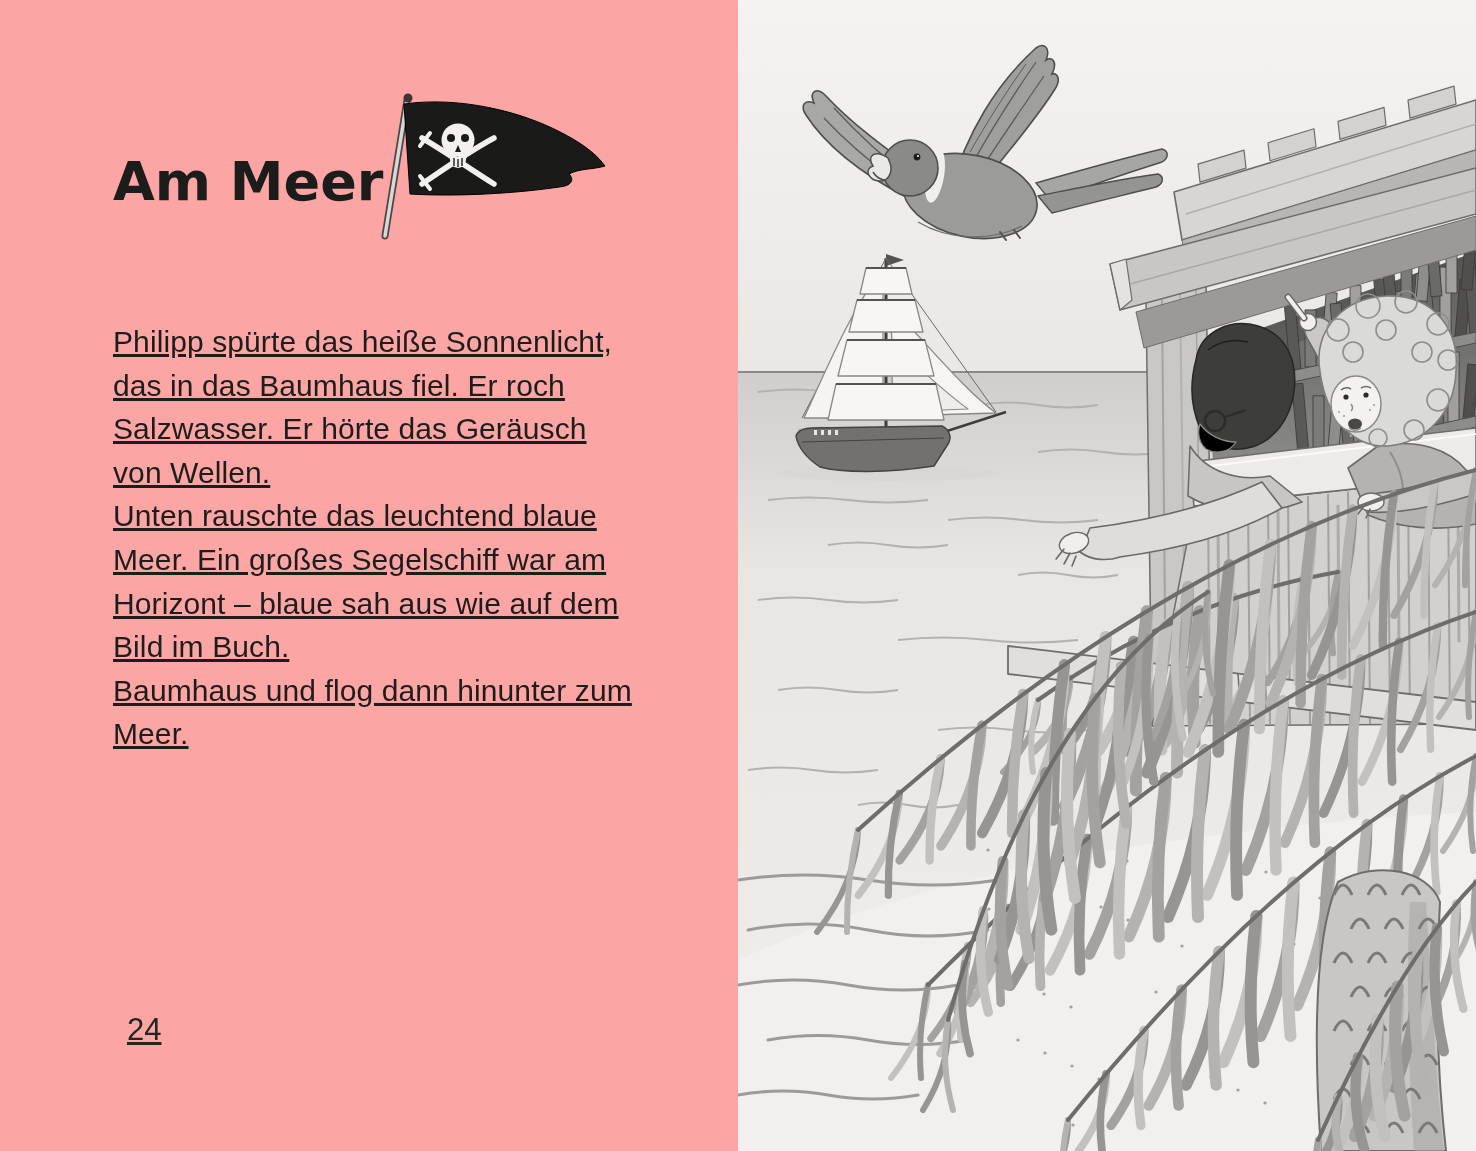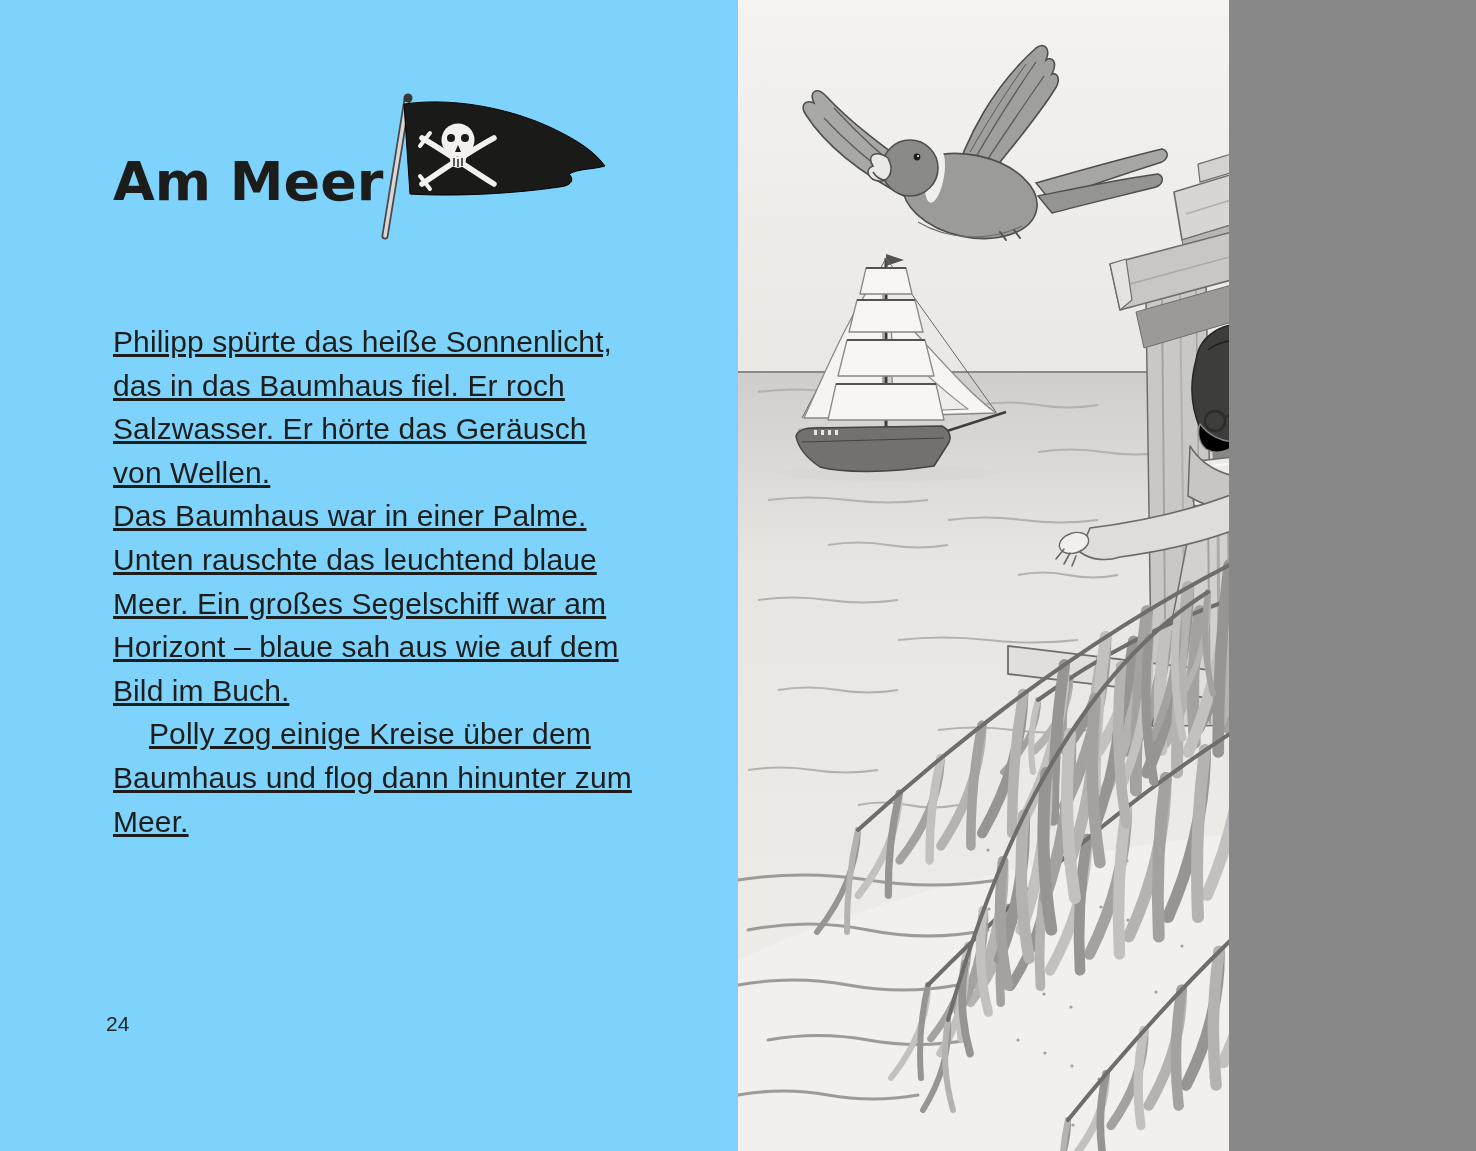--- a/index.html
+++ b/index.html
@@ -1,26 +1,26 @@
 <!DOCTYPE html>
 <html><head>
 <meta charset="utf-8">
 <style>
   html,body{margin:0;padding:0;background:#888;}
-  .page{position:relative;width:1229px;height:1151px;background:#7dd3fc;overflow:hidden;
+  .page{position:relative;width:1476px;height:1151px;background:#fca5a5;overflow:hidden;
         font-family:"Liberation Sans",sans-serif;color:#1f1f1d;}
   .left-page{position:absolute;left:0;top:0;width:738px;height:1151px;}
   .chapter-title{position:absolute;left:113px;top:150px;margin:0;font-family:"DejaVu Sans",sans-serif;
         font-weight:bold;font-size:54px;letter-spacing:0px;color:#1c1c1a;}
   .flag-svg{position:absolute;left:370px;top:88px;}
   .story{position:absolute;left:113px;top:320px;width:580px;font-size:30px;line-height:43.6px;
         color:#1d1d1b;letter-spacing:0.1px;}
   .line{white-space:nowrap;text-decoration:underline;}
   .indent{padding-left:36px;}
-  .pagenum{position:absolute;left:106px;top:1012px;font-size:21px;color:#242422;}
+  .pagenum{position:absolute;left:127px;top:1012px;font-size:31px;color:#242422;text-decoration:underline;}
   .right-page{position:absolute;left:738px;top:0;width:738px;height:1151px;}
   svg{display:block;}
 </style>
 </head>
 <body>
 
 <div class="page">
 
   <div class="left-page">
 
@@ -46,26 +46,24 @@
         <line x1="88" y1="71" x2="88" y2="79" stroke="#1a1a18" stroke-width="1.4"></line>
         <line x1="92" y1="70" x2="92" y2="78" stroke="#1a1a18" stroke-width="1.4"></line>
       </g>
     </svg>
 
     <div class="story">
       <div class="line">Philipp spürte das heiße Sonnenlicht,</div>
       <div class="line">das in das Baumhaus fiel. Er roch</div>
       <div class="line">Salzwasser. Er hörte das Geräusch</div>
       <div class="line">von Wellen.</div>
-      <div class="line">Das Baumhaus war in einer Palme.</div>
       <div class="line">Unten rauschte das leuchtend blaue</div>
       <div class="line">Meer. Ein großes Segelschiff war am</div>
       <div class="line">Horizont – blaue sah aus wie auf dem</div>
       <div class="line">Bild im Buch.</div>
-      <div class="line indent">Polly zog einige Kreise über dem</div>
       <div class="line">Baumhaus und flog dann hinunter zum</div>
       <div class="line">Meer.</div>
     </div>
 
     <div class="pagenum">24</div>
   </div>
 
   <div class="right-page">
     <svg id="illu" width="738" height="1151" viewBox="0 0 738 1151">
       <defs>

